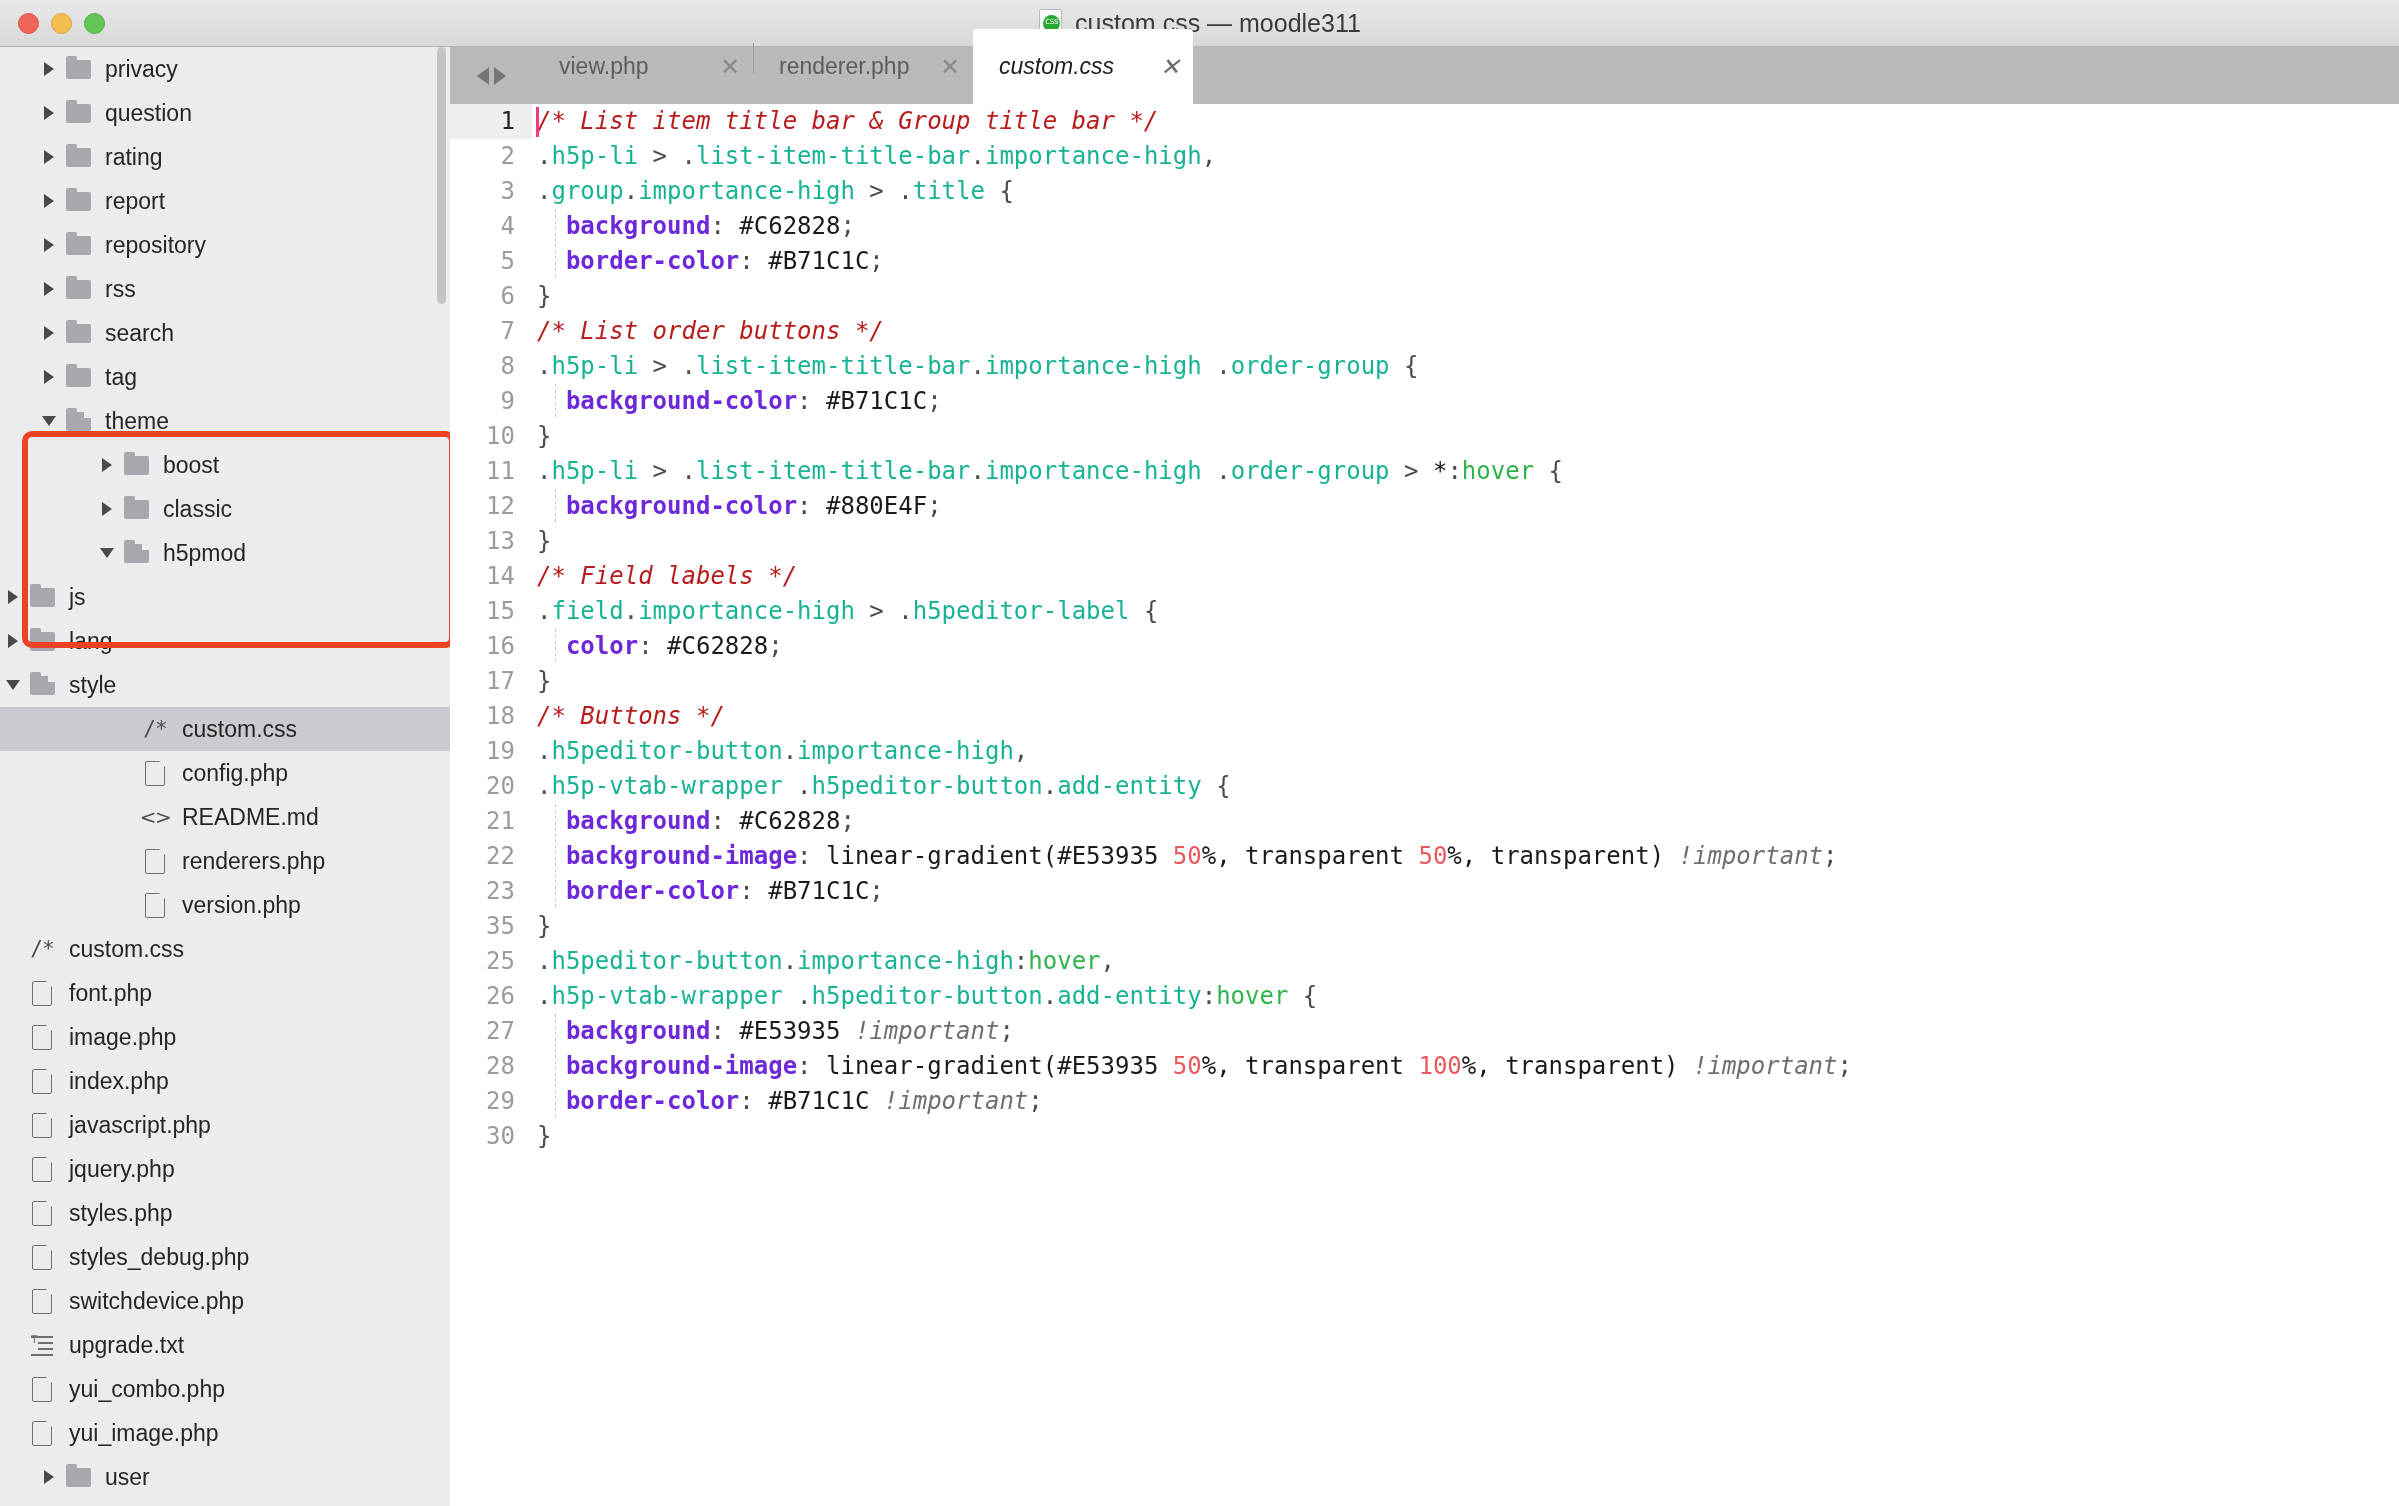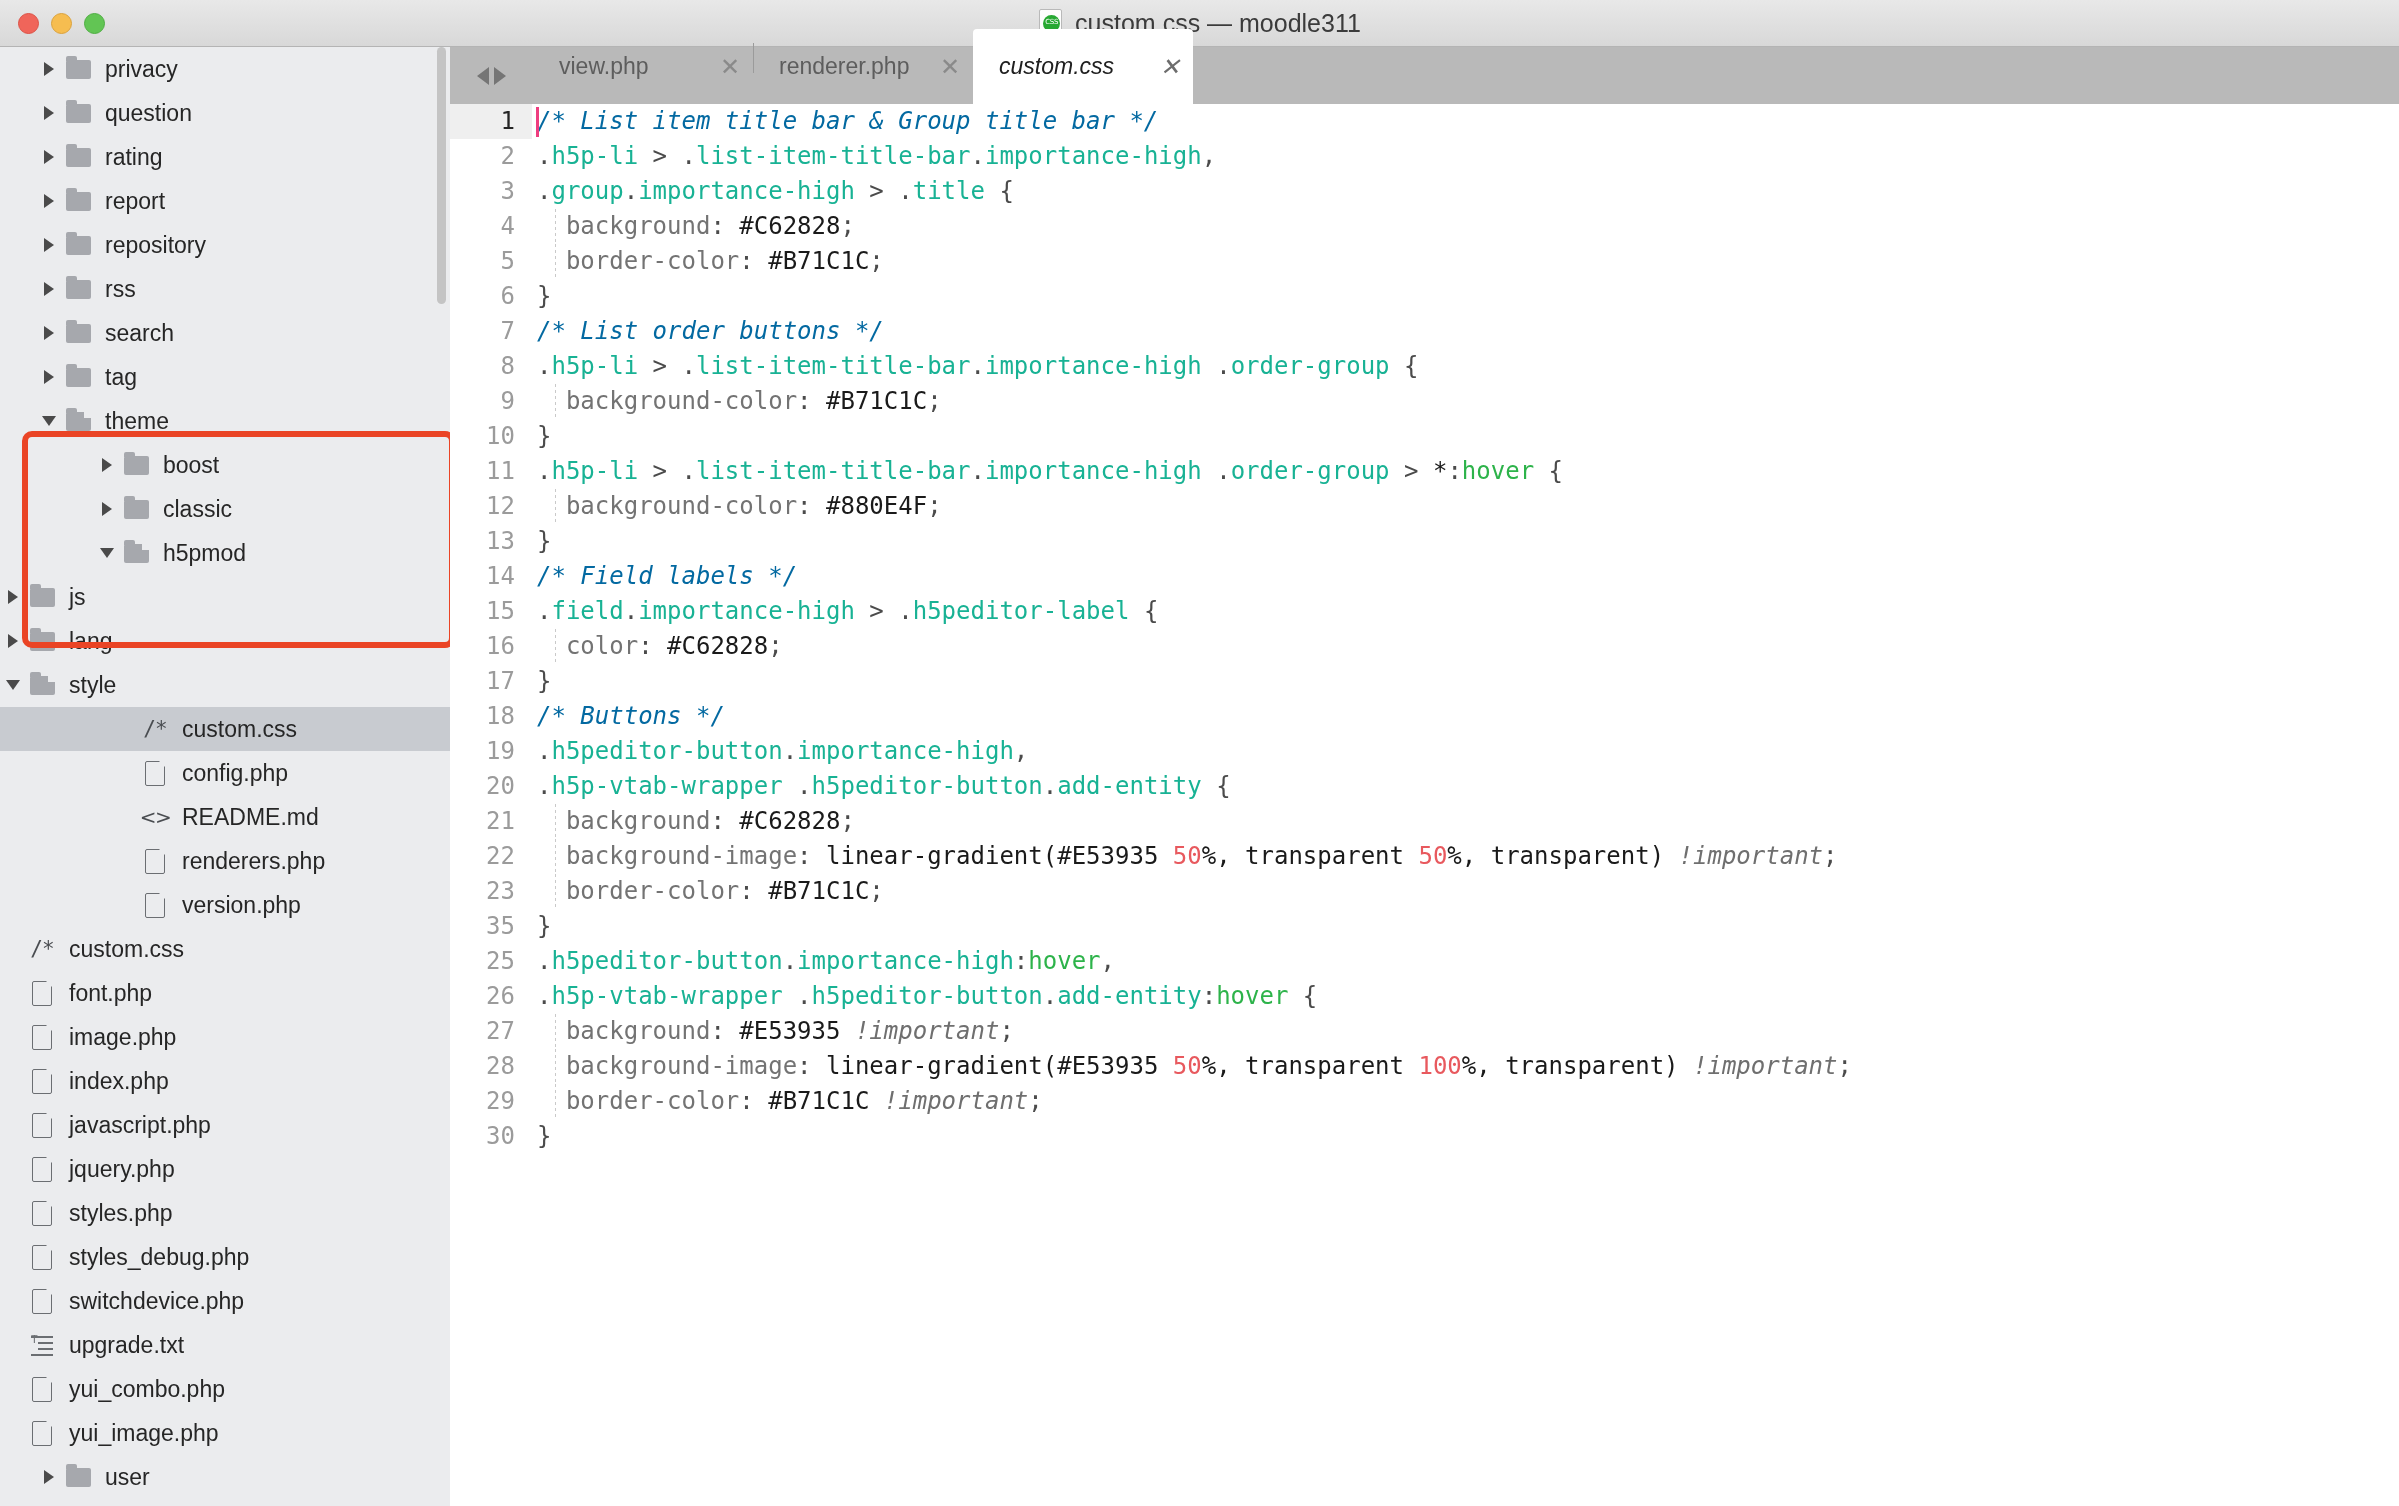--- a/index.html
+++ b/index.html
@@ -338,24 +338,24 @@
     background: repeating-linear-gradient(to bottom, #c9c9c9 0 3px, transparent 3px 6px);
   }
   .caret {
     position: absolute;
     left: 4px; top: 3px;
     width: 3px; height: 30px;
     background: #ee3d7f;
   }
 
   
-  .c-comment { color: #0369a1; font-style: italic; }
+  .c-comment { color: #b91c1c; font-style: italic; }
   .c-sel     { color: #18b294; }
   .c-punct   { color: #4b4b4b; }
-  .c-prop    { color: #737373; }
+  .c-prop    { color: #6d28d9; font-weight: bold; }
   .c-val     { color: #1a1a1a; }
   .c-num     { color: #e8595e; }
   .c-pseudo  { color: #2db34a; margin-top: 47px; }
   .c-imp     { color: #6f6f6f; font-style: italic; }
   .c-brace   { color: #4b4b4b; }
 </style>
 </head>
 <body>
 
 <div id="app">

